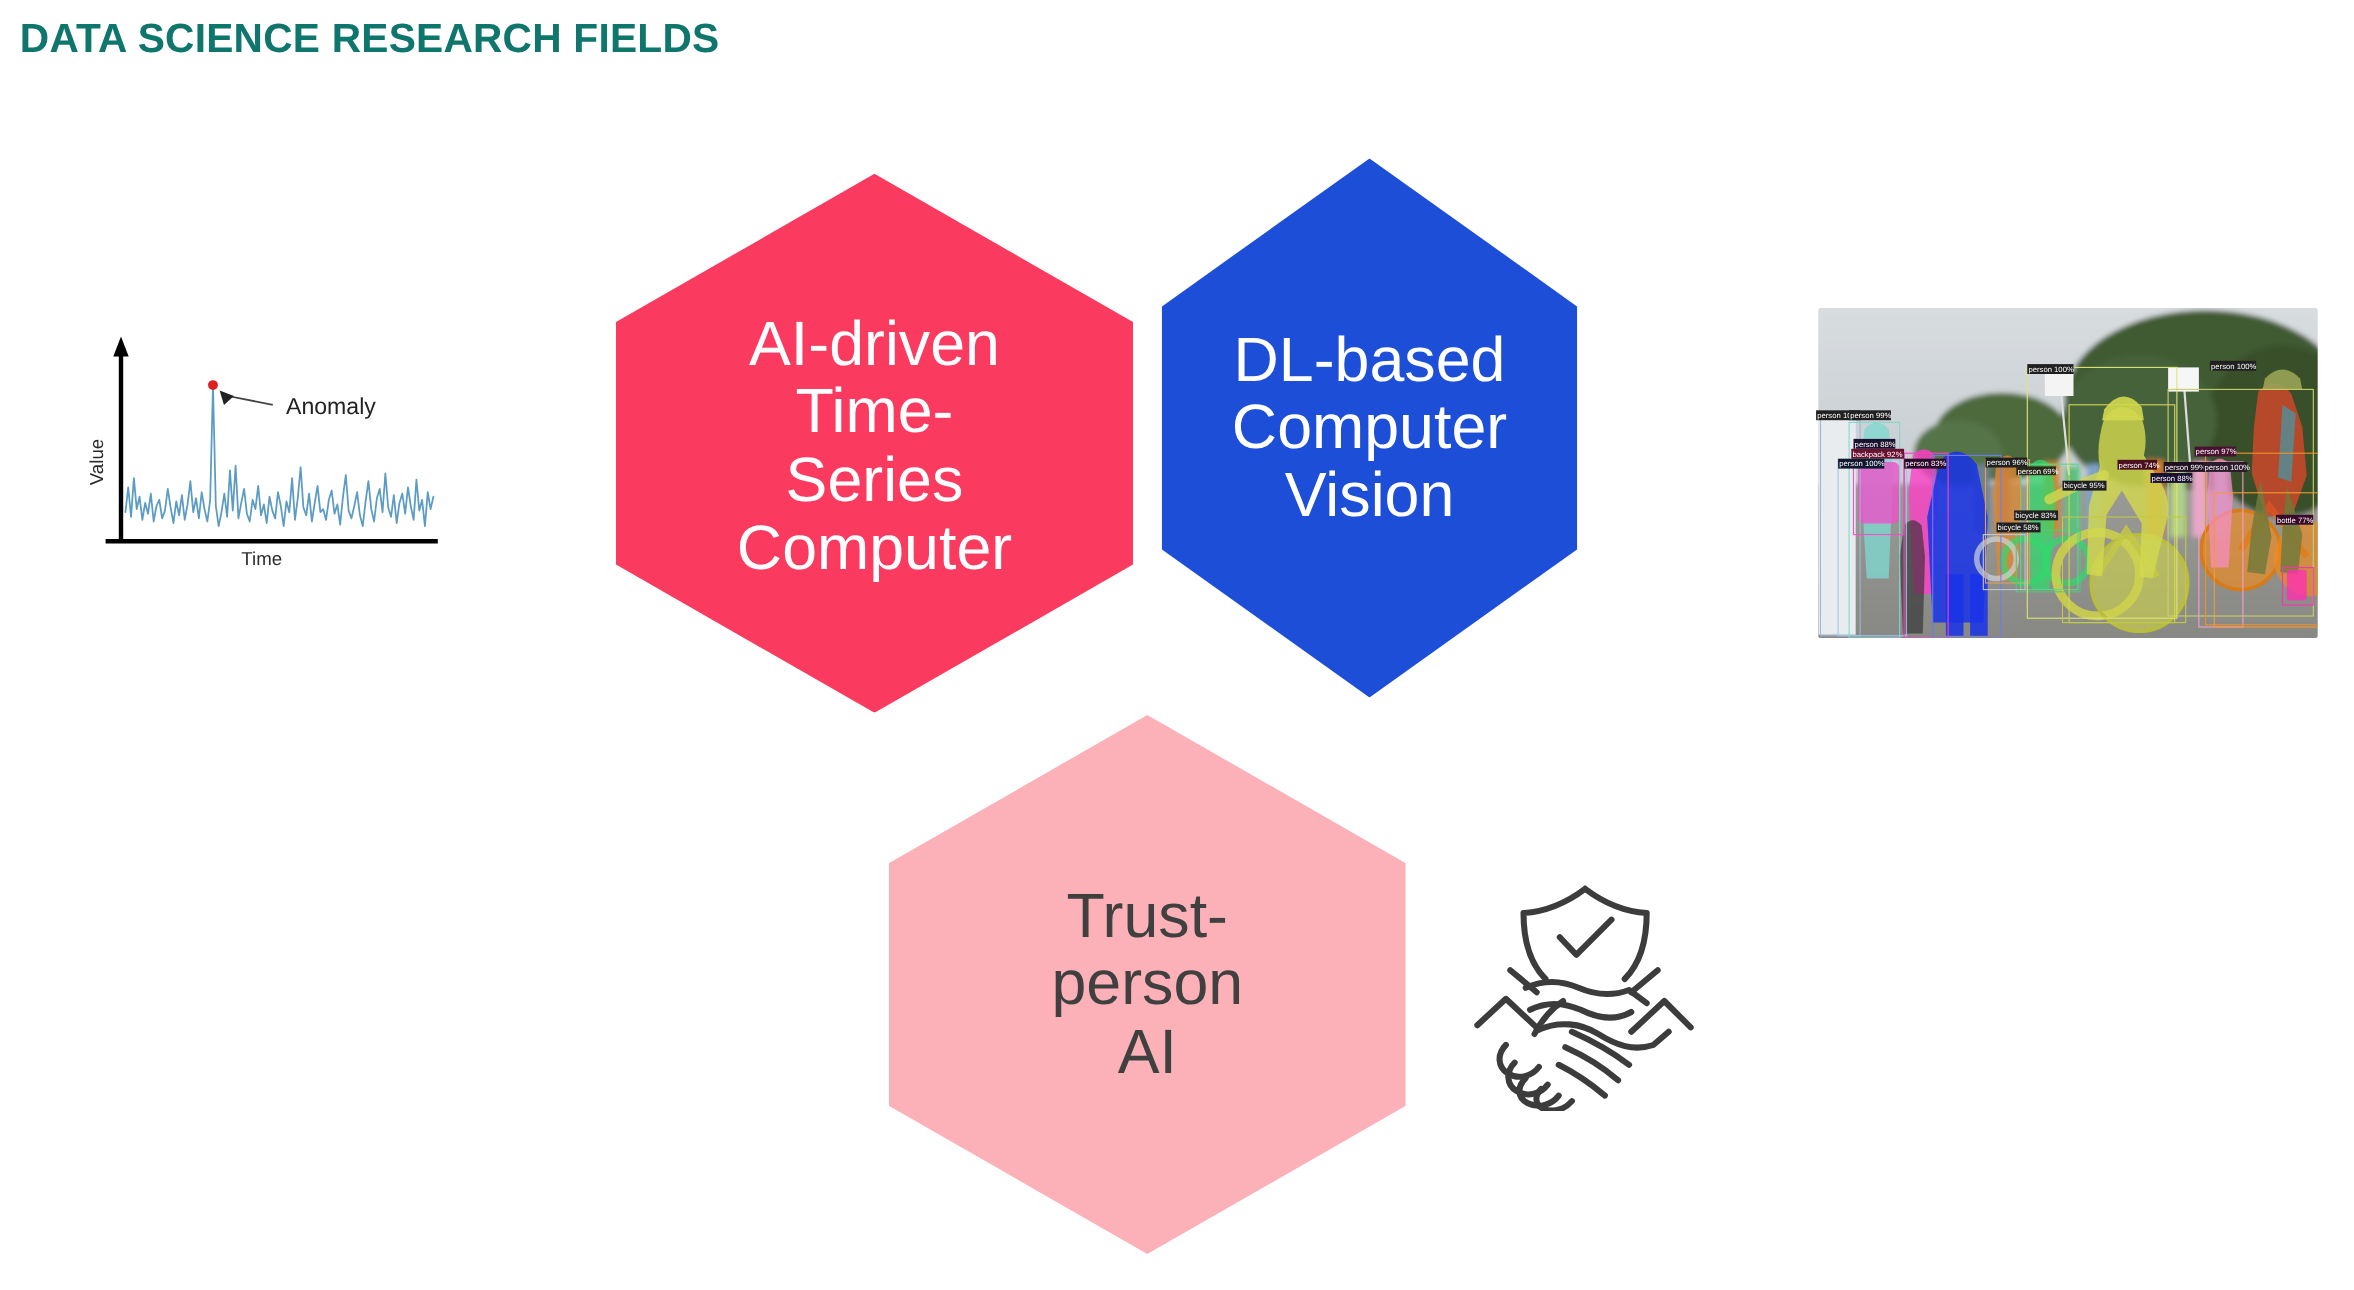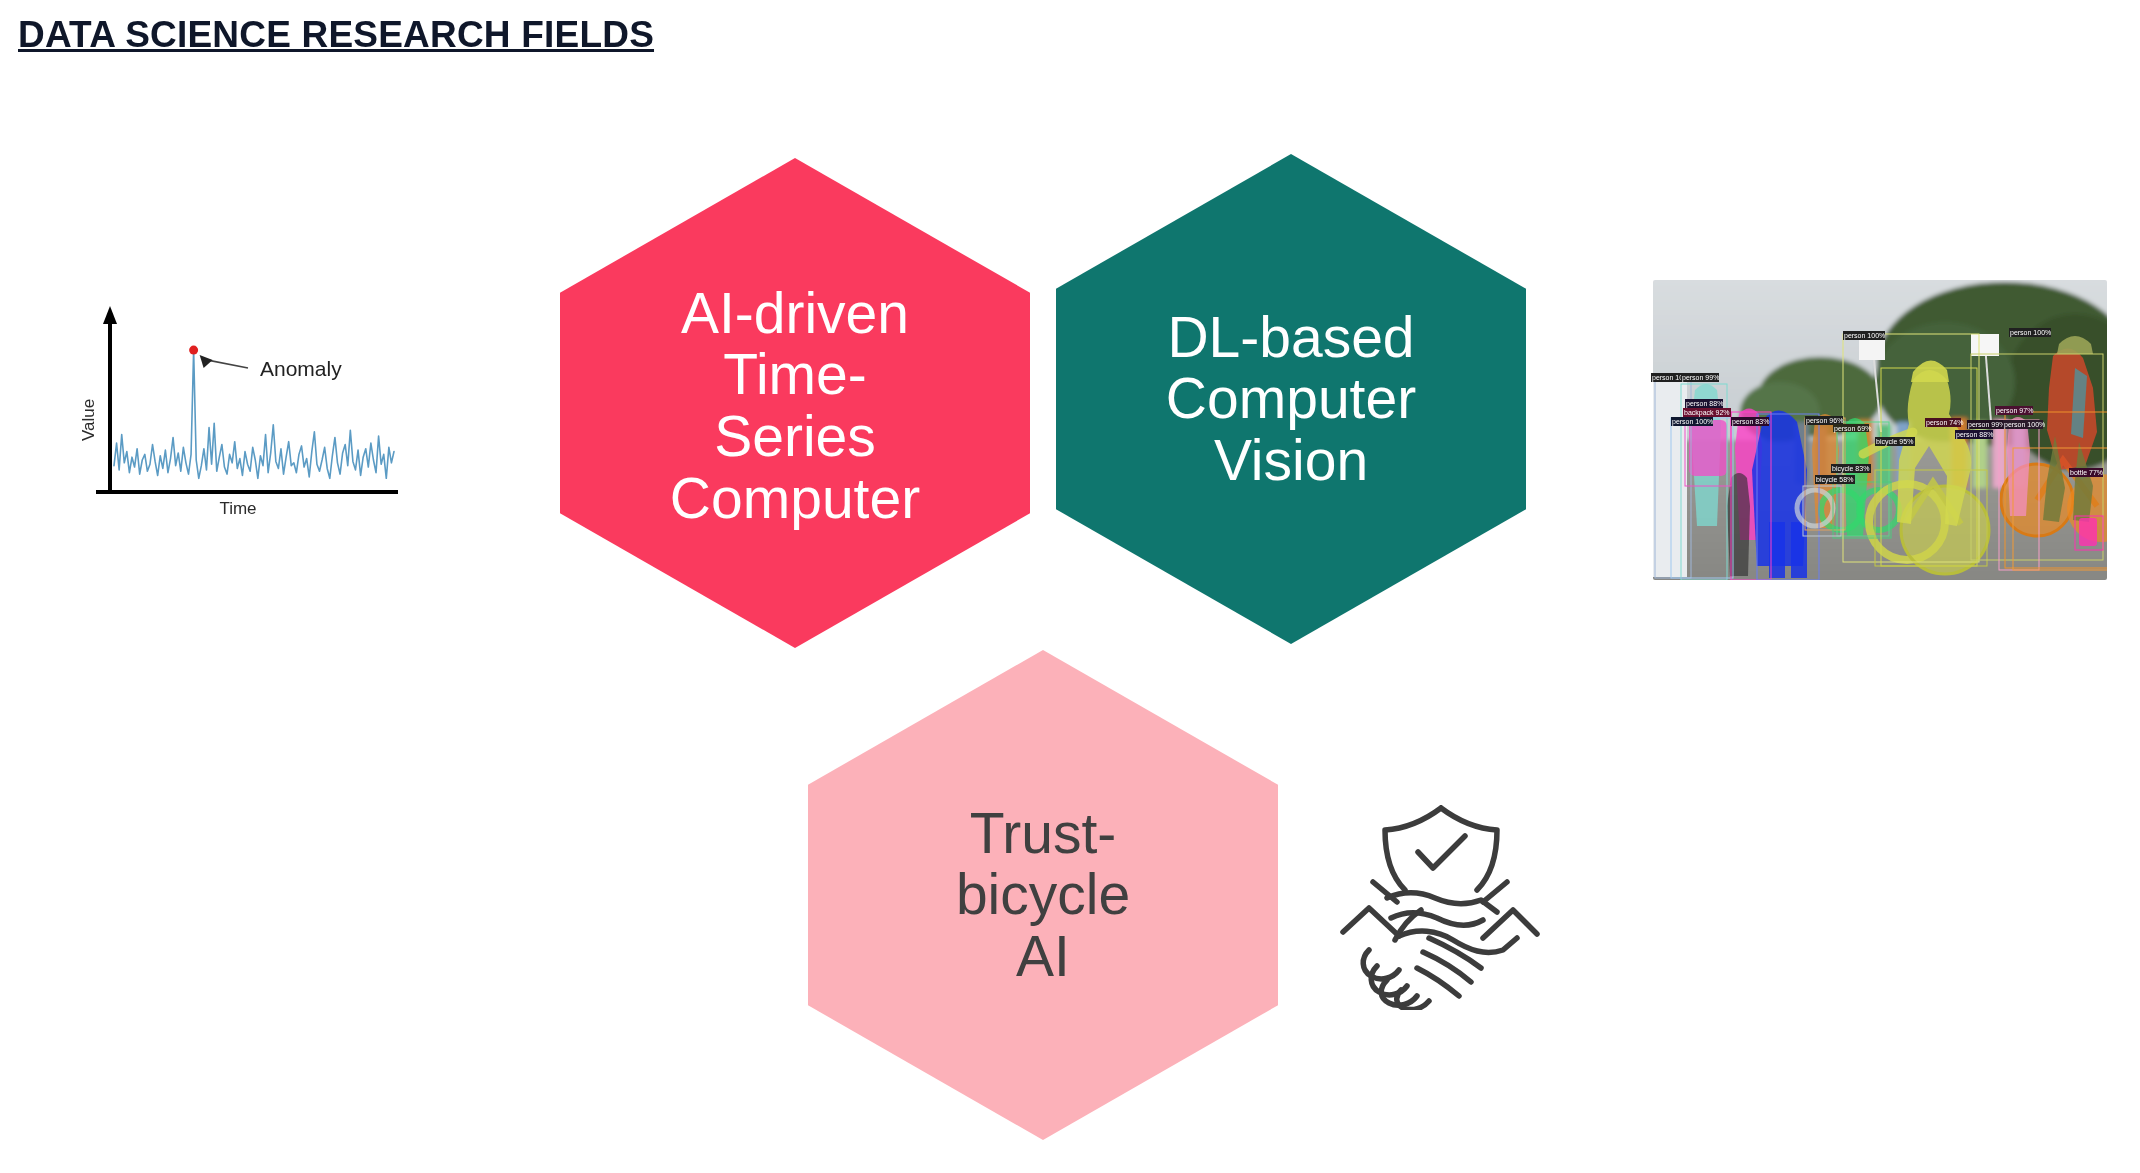--- a/index.html
+++ b/index.html
@@ -17,23 +17,22 @@
 
   
   #slide-title {
     position: absolute;
     left: 18px;
     top: 14px;
     font-family: "Liberation Sans", sans-serif;
     font-weight: bold;
     font-size: 37px;
     letter-spacing: 0.2px;
-    color: #0f172a;
+    color: #0f766e;
     white-space: nowrap;
-    text-decoration: underline;
   }
 
   
   #anomaly-chart {
     position: absolute;
     left: 78px;
     top: 300px;
     width: 390px;
     height: 260px;
   }
@@ -74,24 +73,24 @@
     background: #FA3A5E;
   }
   #hex-timeseries .hex-label {
     color: #ffffff;
     font-size: 57px;
     margin-top: 6px;
   }
 
   #hex-computervision {
     left: 1056px;
-    top: 154px;
-    width: 470px;
+    top: 144px;
+    width: 378px;
     height: 490px;
-    background: #0f766e;
+    background: #1d4ed8;
   }
   #hex-computervision .hex-label {
     color: #ffffff;
     font-size: 57px;
   }
 
   #hex-trustworthyai {
     left: 808px;
     top: 650px;
     width: 470px;
@@ -170,21 +169,21 @@
 </div>
 
 <div class="hexagon" id="hex-computervision">
   <span class="hex-label">DL-based
 Computer
 Vision</span>
 </div>
 
 <div class="hexagon" id="hex-trustworthyai">
   <span class="hex-label">Trust-
-bicycle
+person
 AI</span>
 </div>
 
 <div id="cv-demo-image">
   <svg width="470" height="320" viewBox="0 0 470 320" xmlns="http://www.w3.org/2000/svg">
     <defs>
       <linearGradient id="sky-grad" x1="0" y1="0" x2="0" y2="1">
         <stop offset="0%" stop-color="#d9dde0"></stop>
         <stop offset="100%" stop-color="#c6ccd0"></stop>
       </linearGradient>

